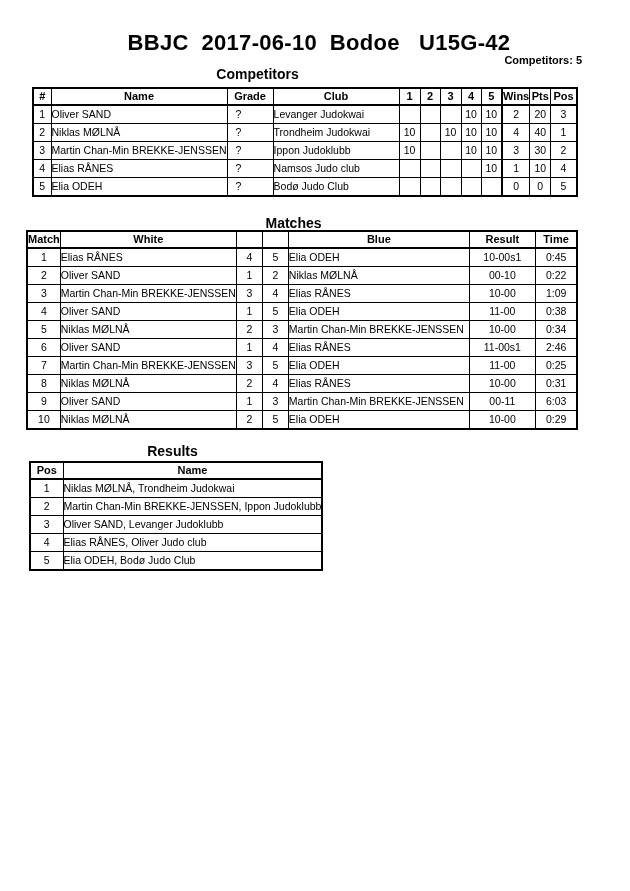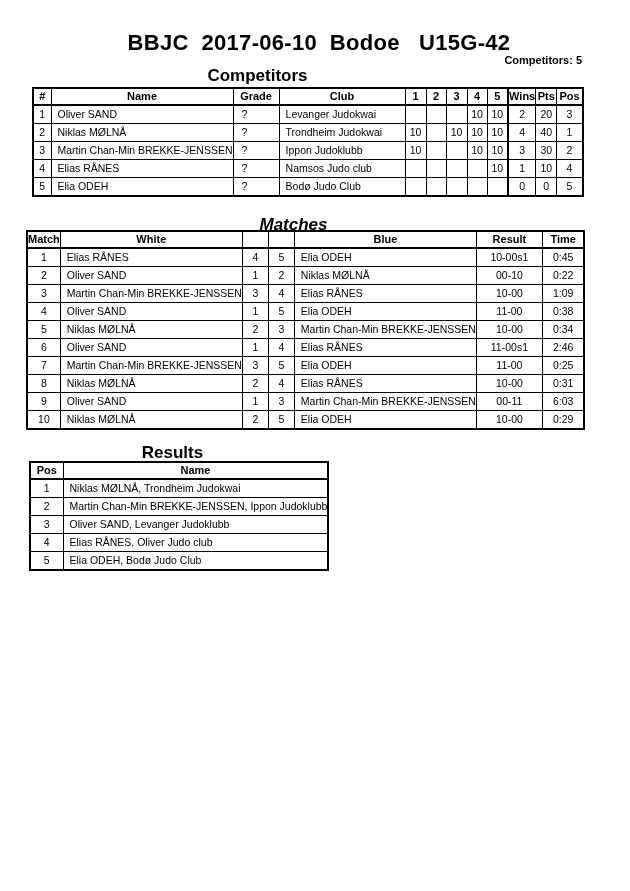--- a/index.html
+++ b/index.html
@@ -9,41 +9,41 @@
     -webkit-font-smoothing:antialiased;
   }
   .abs { position:absolute; }
   #title {
     left:8px; right:0; top:30px; text-align:center;
     font-size:22px; font-weight:bold; white-space:pre; letter-spacing:0.3px;
   }
   #comp-count {
     top:54px; right:48px; font-size:11px; font-weight:bold;
   }
-  .section-heading { font-size:17px; font-weight:bold; text-align:center; }
+  .section-heading { font-size:14px; font-weight:bold; text-align:center; }
   #h-competitors { top:66px; left:33px;  width:449px; }
-  #h-matches     { top:215px; left:27px; width:533px;font-style:italic; }
+  #h-matches     { top:215px; left:27px; width:533px; }
   #h-results     { top:443px; left:30px; width:285px; }
 
   table {
     position:absolute; border-collapse:collapse; table-layout:fixed;
     background:#fff;
   }
   table, th, td { border:1px solid #000; }
   table { border-width:2px; }
   th {
     font-size:11px; font-weight:bold; text-align:center; padding:0;
     height:15px; line-height:15px; white-space:nowrap; overflow:visible;
     border-bottom-width:2px;
   }
   td {
     font-size:10.5px; font-weight:normal; text-align:center; padding:0;
     height:17px; line-height:17px; white-space:nowrap; overflow:visible;
   }
-  td.l { text-align:left; padding-left:6px; }
+  td.l { text-align:left; }
   td.g { text-align:left; padding-left:8px; }
   th.mh { text-align:left; }
   .thickL { border-left-width:2px; }
 
   #tbl-competitors { top:87px;  left:32px; }
   #tbl-matches     { top:230px; left:26px;border-radius:32px; }
   #tbl-results     { top:461px; left:29px; }
 </style>
 </head>
 <body>

